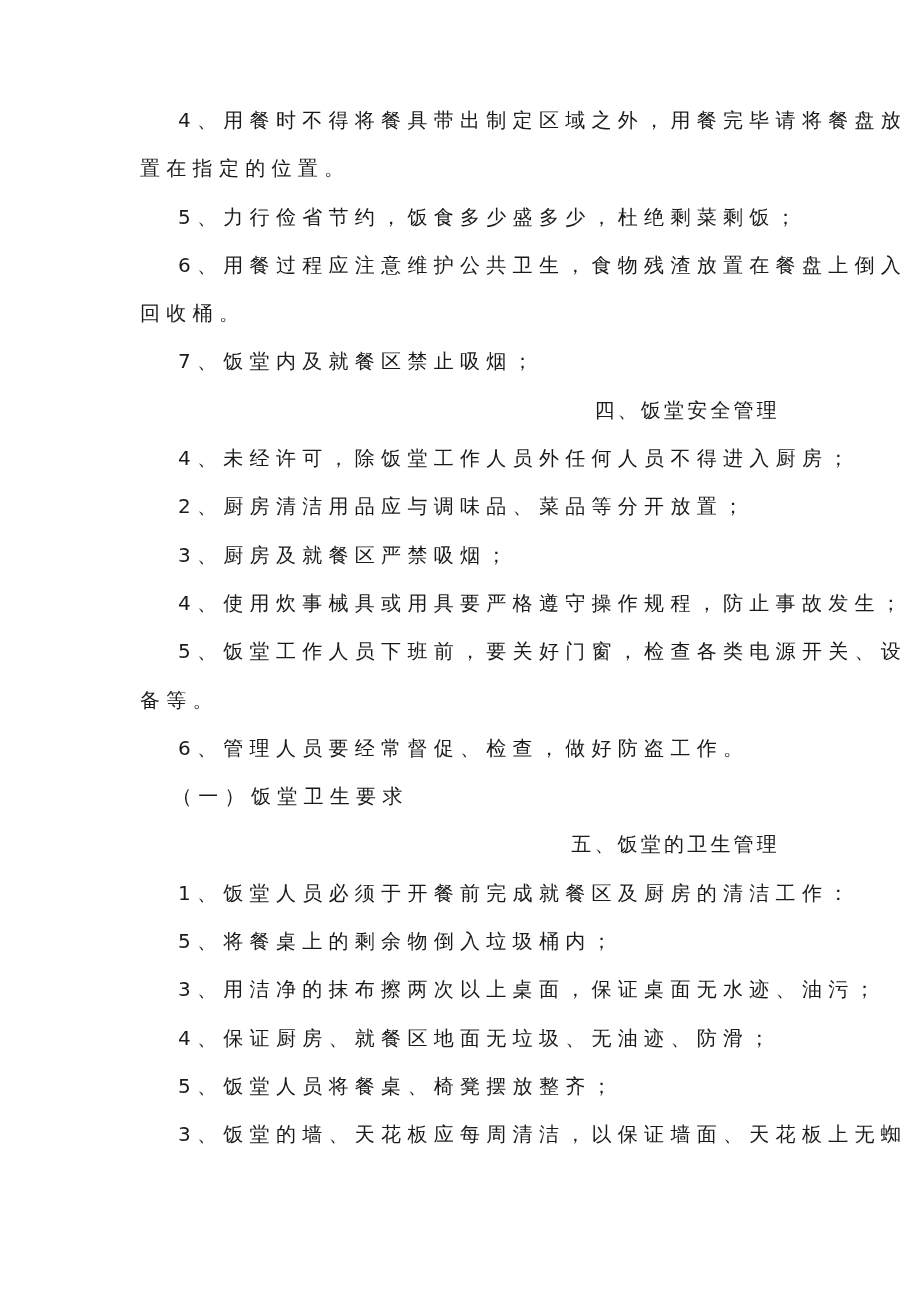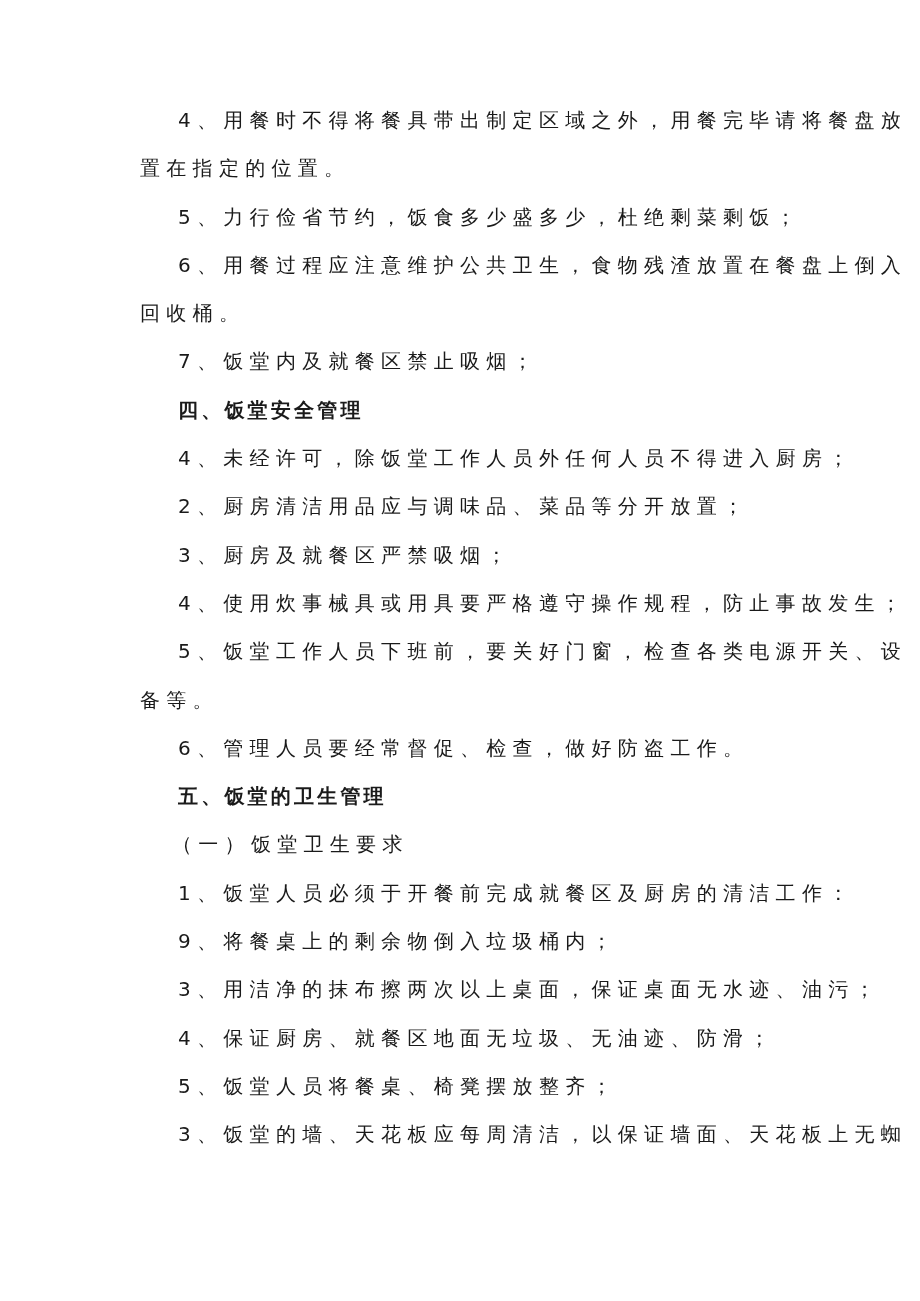--- a/index.html
+++ b/index.html
@@ -29,43 +29,44 @@
       white-space: nowrap;
       font-weight: normal;
     }
     .indent {
       padding-left: 38px;
     }
     .indent-sub {
       padding-left: 32px;
     }
     .bold {
-      font-weight: bold;
+      font-weight: normal;
       letter-spacing: 3.2px;
+      text-align: right;
     }
   </style>
 </head>
 <body>
 
 <div class="page">
   <div class="line indent">4、用餐时不得将餐具带出制定区域之外，用餐完毕请将餐盘放</div>
   <div class="line">置在指定的位置。</div>
   <div class="line indent">5、力行俭省节约，饭食多少盛多少，杜绝剩菜剩饭；</div>
   <div class="line indent">6、用餐过程应注意维护公共卫生，食物残渣放置在餐盘上倒入</div>
   <div class="line">回收桶。</div>
   <div class="line indent">7、饭堂内及就餐区禁止吸烟；</div>
   <div class="line indent bold">四、饭堂安全管理</div>
   <div class="line indent">4、未经许可，除饭堂工作人员外任何人员不得进入厨房；</div>
   <div class="line indent">2、厨房清洁用品应与调味品、菜品等分开放置；</div>
   <div class="line indent">3、厨房及就餐区严禁吸烟；</div>
   <div class="line indent">4、使用炊事械具或用具要严格遵守操作规程，防止事故发生；</div>
   <div class="line indent">5、饭堂工作人员下班前，要关好门窗，检查各类电源开关、设</div>
   <div class="line">备等。</div>
   <div class="line indent">6、管理人员要经常督促、检查，做好防盗工作。</div>
+  <div class="line indent-sub">（一）饭堂卫生要求</div>
   <div class="line indent bold">五、饭堂的卫生管理</div>
-  <div class="line indent-sub">（一）饭堂卫生要求</div>
   <div class="line indent">1、饭堂人员必须于开餐前完成就餐区及厨房的清洁工作：</div>
-  <div class="line indent">9、将餐桌上的剩余物倒入垃圾桶内；</div>
+  <div class="line indent">5、将餐桌上的剩余物倒入垃圾桶内；</div>
   <div class="line indent">3、用洁净的抹布擦两次以上桌面，保证桌面无水迹、油污；</div>
   <div class="line indent">4、保证厨房、就餐区地面无垃圾、无油迹、防滑；</div>
   <div class="line indent">5、饭堂人员将餐桌、椅凳摆放整齐；</div>
   <div class="line indent">3、饭堂的墙、天花板应每周清洁，以保证墙面、天花板上无蜘</div>
 </div>
 
 </body></html>

